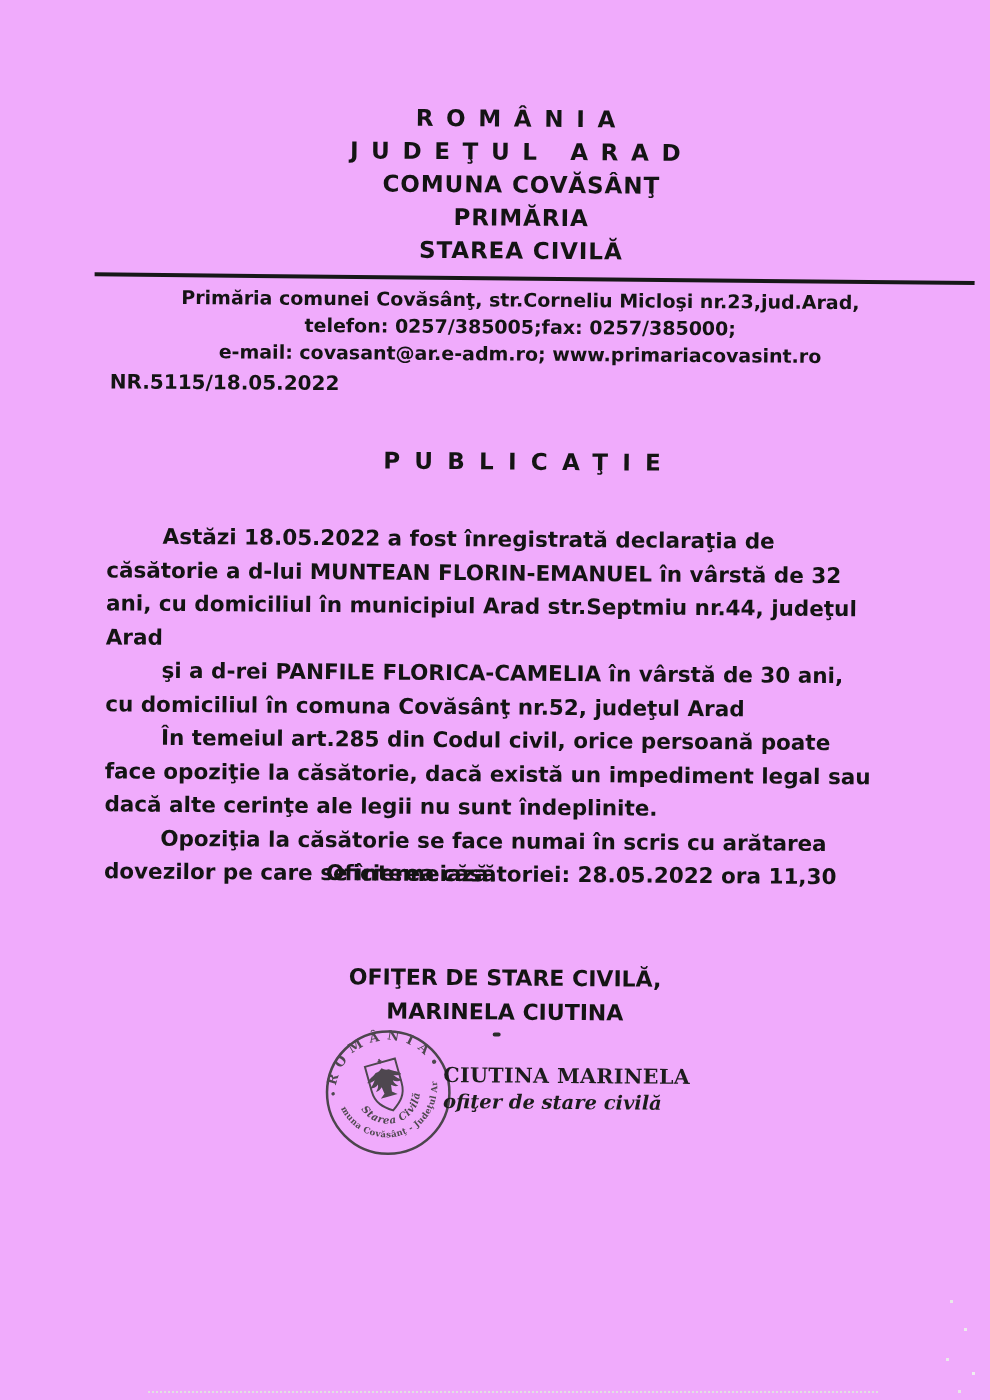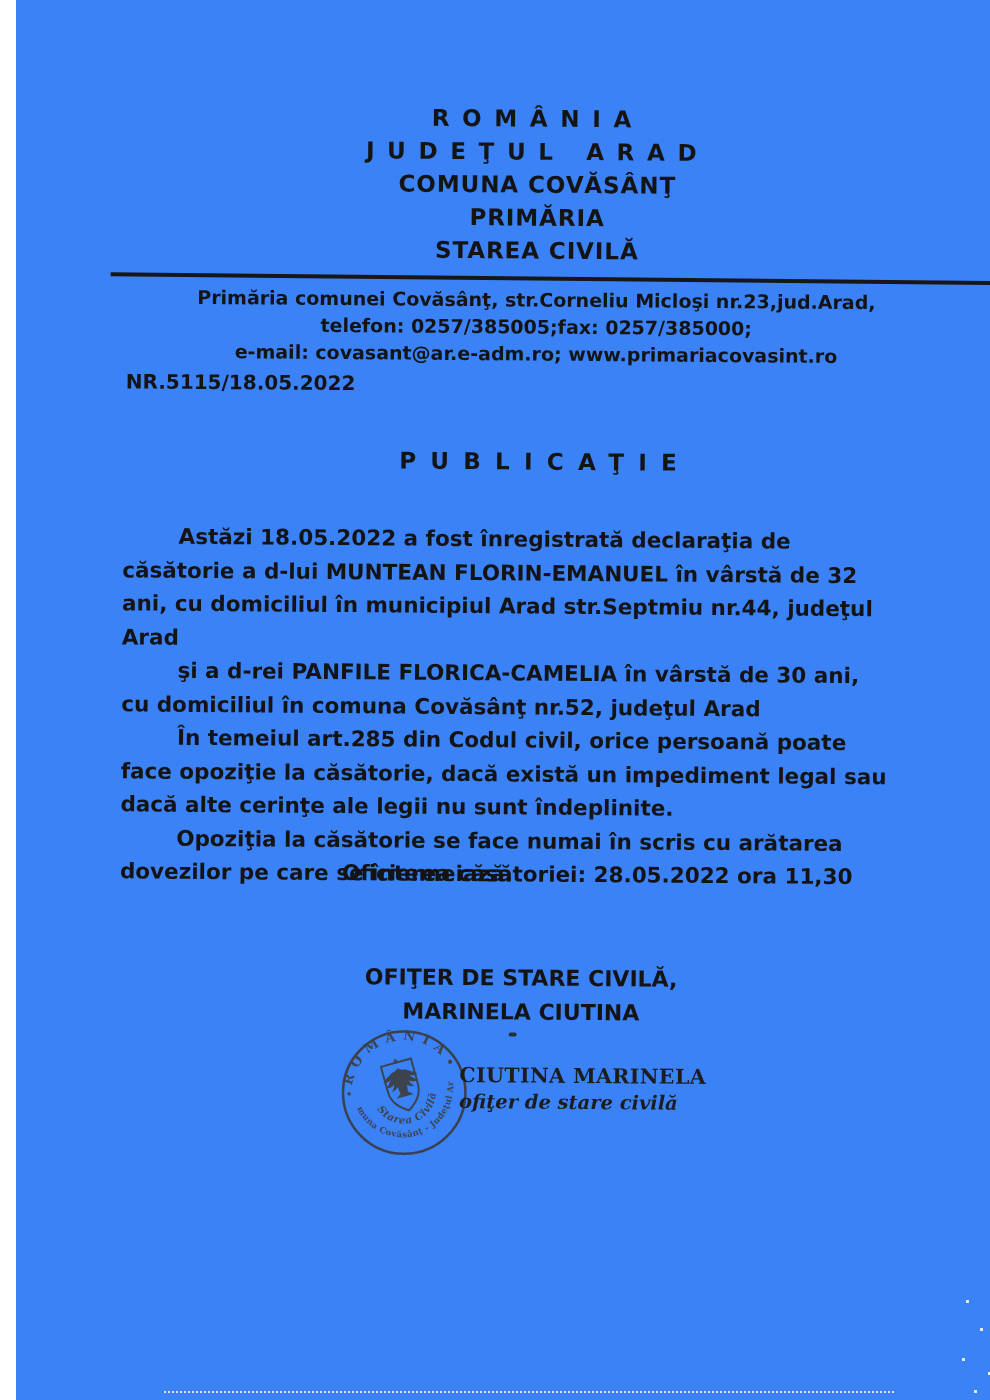--- a/index.html
+++ b/index.html
@@ -11,22 +11,21 @@
     width: 990px;
     height: 1400px;
     position: relative;
     overflow: hidden;
     font-family: "DejaVu Sans", "Liberation Sans", sans-serif;
     color: #141414;
   }
   .page {
     position: absolute;
     inset: 0;
-    background: #3b82f6;
-    margin-left: 16px;
+    background: #f0abfc;
   }
   
   .scan-tilt {
     position: absolute;
     inset: 0;
     transform: rotate(0.45deg);
     transform-origin: 60px 100px;
   }
   .letterhead {
     position: absolute;

